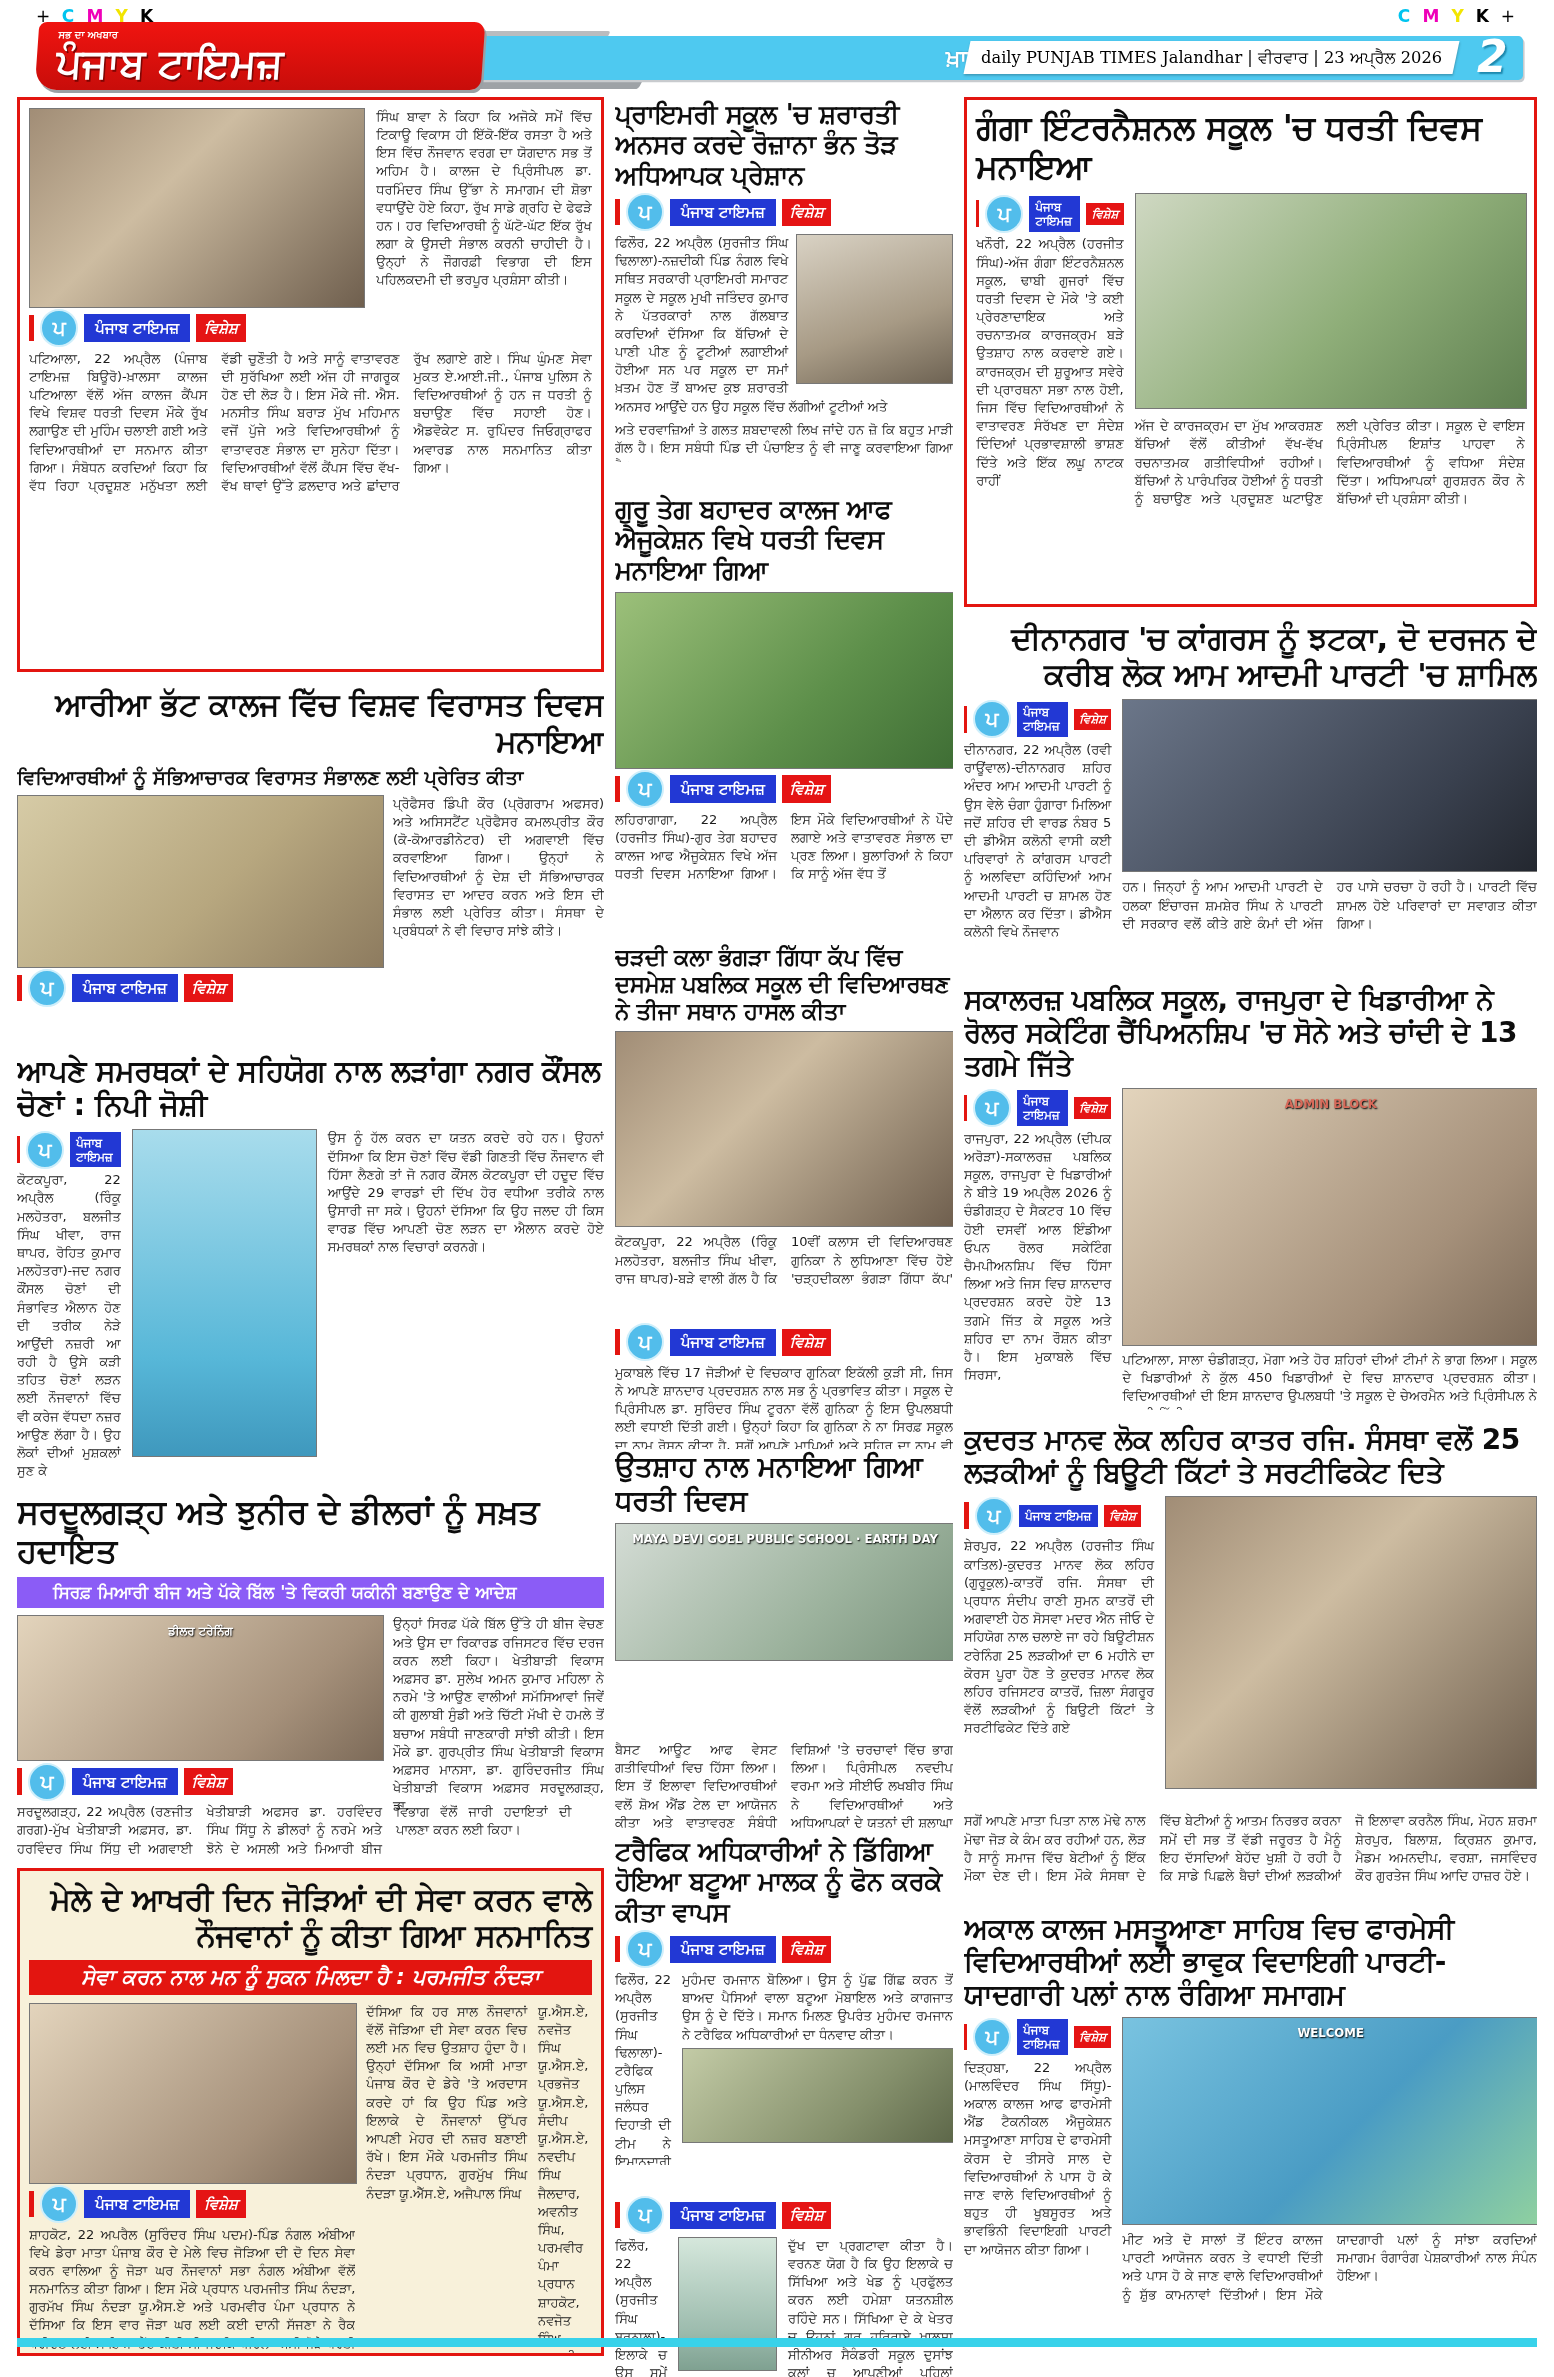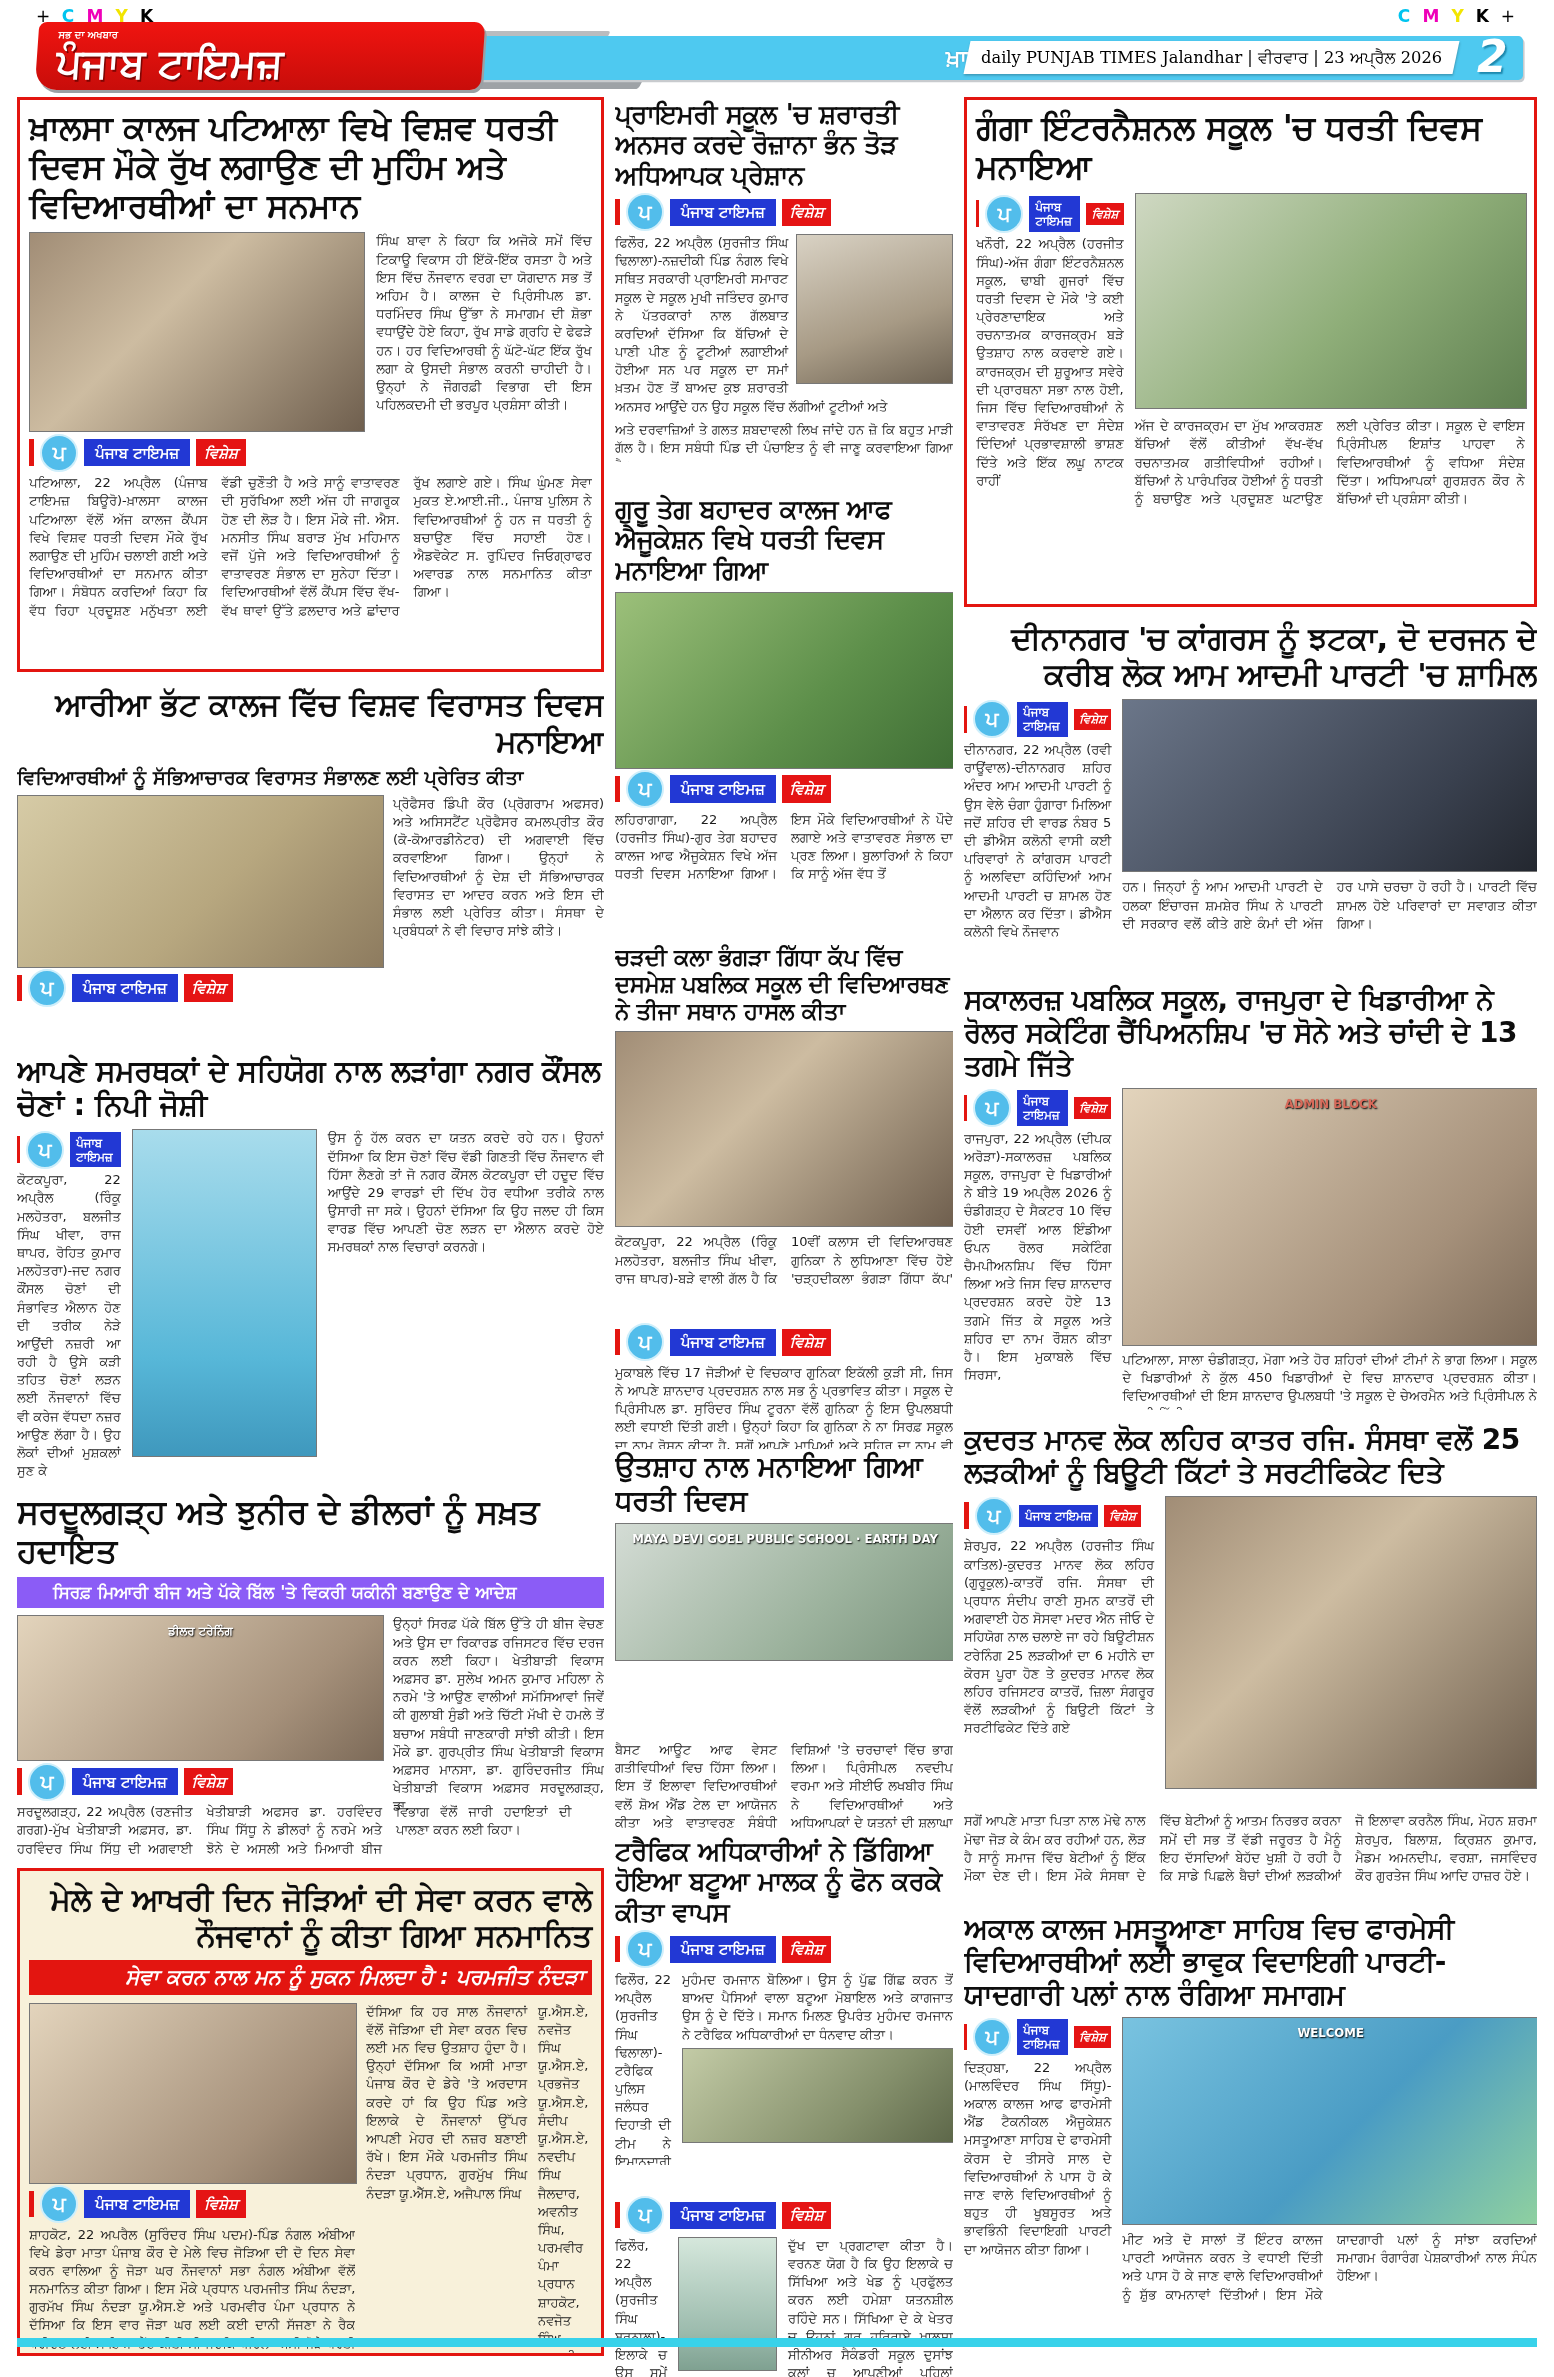--- a/index.html
+++ b/index.html
@@ -26,21 +26,21 @@
   .colL{width:587px;display:flex;flex-direction:column;gap:13.2px;}
   .colM{width:338px;display:flex;flex-direction:column;gap:30px;}
   .colR{width:573px;display:flex;flex-direction:column;gap:11.7px;}
   .article{position:relative;overflow:hidden;background:#fff;}
   .red-box{border:3.9px solid #e31510;padding:7.8px 9.3px;}
   .cream{background:#f8f1da;}
   .hl{font-weight:bold;color:#0d0d0d;line-height:1.18;letter-spacing:-0.4px;margin:1.6px 0 6.2px 0;}
   .hl.h42{font-size:33px;} .hl.h40{font-size:31px;text-align:right;} .hl.h38{font-size:29.5px;}
   .hl.h36{font-size:28px;} .hl.h34{font-size:26px;} .hl.h30{font-size:23px;}
   .subhead{font-weight:bold;font-size:19.4px;margin:0 0 6.2px 0;color:#111;}
-  .kicker{color:#fff;font-weight:bold;text-align:right;padding:5.4px 7.8px;margin:0 0 7.8px 0;}
+  .kicker{color:#fff;font-weight:bold;text-align:center;padding:5.4px 7.8px;margin:0 0 7.8px 0;}
   .kicker.blue{background:#8b5cf6;font-size:17px;text-align:left;padding-left:36px;}
   .kicker.red{background:#e31510;font-size:21px;font-style:italic;}
   .badge{display:flex;align-items:center;gap:6.2px;margin:4.7px 0 6.2px 0;height:31px;}
   .badge .bar{width:4.7px;height:26.4px;background:#e31510;}
   .badge .circ{width:34px;height:34px;border-radius:50%;background:#52bdeb;border:2.3px solid #cfeffb;color:#fff;font-size:20px;font-weight:bold;display:flex;align-items:center;justify-content:center;flex:0 0 auto;}
   .badge .brand{background:#2238d4;color:#fff;font-weight:bold;font-size:14.8px;padding:4.7px 11px;}
   .badge .tag{background:#e51414;color:#fff;font-weight:bold;font-size:14.8px;padding:4.7px 7.8px;font-style:italic;}
   .body{font-size:13px;line-height:1.4;text-align:justify;color:#1c1c1c;}
   .cols2{column-count:2;column-gap:14px;}
   .cols3{column-count:3;column-gap:14px;}
@@ -85,21 +85,20 @@
       <div class="tag">ਸਭ ਦਾ ਅਖਬਾਰ</div>
       <div class="ttl">ਪੰਜਾਬ ਟਾਇਮਜ਼</div>
     </div>
   </div>
 
   <div class="content">
 
     <div class="colL">
 
       <div class="article red-box" style="height:553px;">
-        <div class="hl h42">ਖ਼ਾਲਸਾ ਕਾਲਜ ਪਟਿਆਲਾ ਵਿਖੇ ਵਿਸ਼ਵ ਧਰਤੀ ਦਿਵਸ ਮੌਕੇ ਰੁੱਖ ਲਗਾਉਣ ਦੀ ਮੁਹਿੰਮ ਅਤੇ ਵਿਦਿਆਰਥੀਆਂ ਦਾ ਸਨਮਾਨ</div>
         <div class="rowflex">
           <div class="photo ph-indoor" style="width:334px;height:198px;"></div>
           <div class="body flexgrow">ਸਿੰਘ ਬਾਵਾ ਨੇ ਕਿਹਾ ਕਿ ਅਜੋਕੇ ਸਮੇਂ ਵਿੱਚ ਟਿਕਾਊ ਵਿਕਾਸ ਹੀ ਇੱਕੋ-ਇੱਕ ਰਸਤਾ ਹੈ ਅਤੇ ਇਸ ਵਿੱਚ ਨੌਜਵਾਨ ਵਰਗ ਦਾ ਯੋਗਦਾਨ ਸਭ ਤੋਂ ਅਹਿਮ ਹੈ। ਕਾਲਜ ਦੇ ਪ੍ਰਿੰਸੀਪਲ ਡਾ. ਧਰਮਿੰਦਰ ਸਿੰਘ ਉੱਭਾ ਨੇ ਸਮਾਗਮ ਦੀ ਸ਼ੋਭਾ ਵਧਾਉਂਦੇ ਹੋਏ ਕਿਹਾ, ਰੁੱਖ ਸਾਡੇ ਗ੍ਰਹਿ ਦੇ ਫੇਫੜੇ ਹਨ। ਹਰ ਵਿਦਿਆਰਥੀ ਨੂੰ ਘੱਟੋ-ਘੱਟ ਇੱਕ ਰੁੱਖ ਲਗਾ ਕੇ ਉਸਦੀ ਸੰਭਾਲ ਕਰਨੀ ਚਾਹੀਦੀ ਹੈ। ਉਨ੍ਹਾਂ ਨੇ ਜੌਗਰਫ਼ੀ ਵਿਭਾਗ ਦੀ ਇਸ ਪਹਿਲਕਦਮੀ ਦੀ ਭਰਪੂਰ ਪ੍ਰਸ਼ੰਸਾ ਕੀਤੀ।</div>
         </div>
         <div class="badge">
           <div class="bar"></div>
           <div class="circ">ਪ</div>
           <div class="brand">ਪੰਜਾਬ ਟਾਇਮਜ਼</div>
           <div class="tag">ਵਿਸ਼ੇਸ਼</div>
         </div>

